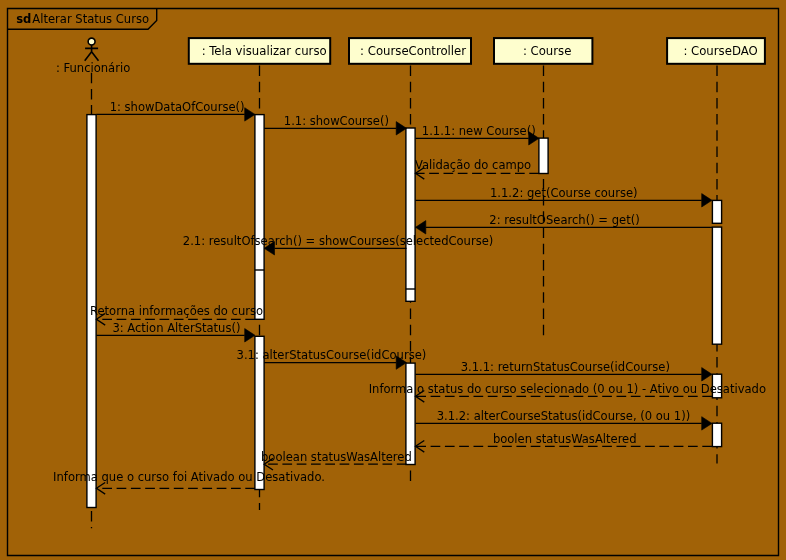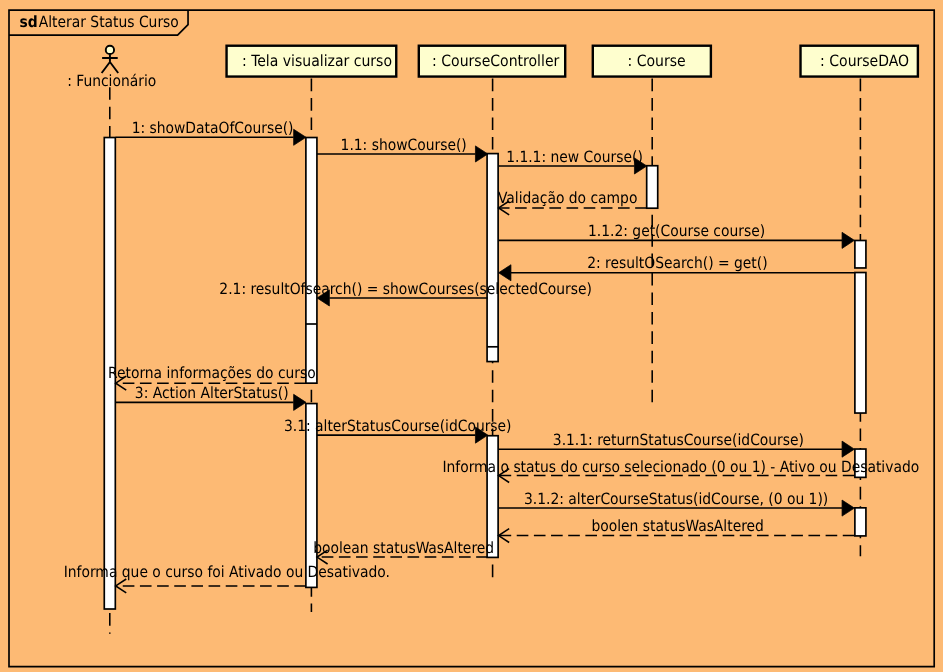--- a/index.html
+++ b/index.html
@@ -1,16 +1,16 @@
 <!DOCTYPE html>
 <html><head>
 <meta charset="utf-8">
 <style>
   html,body{margin:0;padding:0;background:#ffffff;}
-  #page{position:relative;width:786px;height:560px;background:#fdba74;overflow:hidden;
+  #page{position:relative;width:786px;height:560px;background:#a16207;overflow:hidden;
         font-family:"DejaVu Sans",sans-serif;font-stretch:condensed;}
   svg{display:block;}
   text{font-family:"DejaVu Sans",sans-serif;font-stretch:condensed;font-size:12.85px;fill:#000000;}
   text.mono{font-family:"DejaVu Sans",sans-serif;font-stretch:condensed;font-size:13px;}
   text.bold{font-weight:bold;}
 </style>
 </head>
 <body>
 
 <div id="page">

